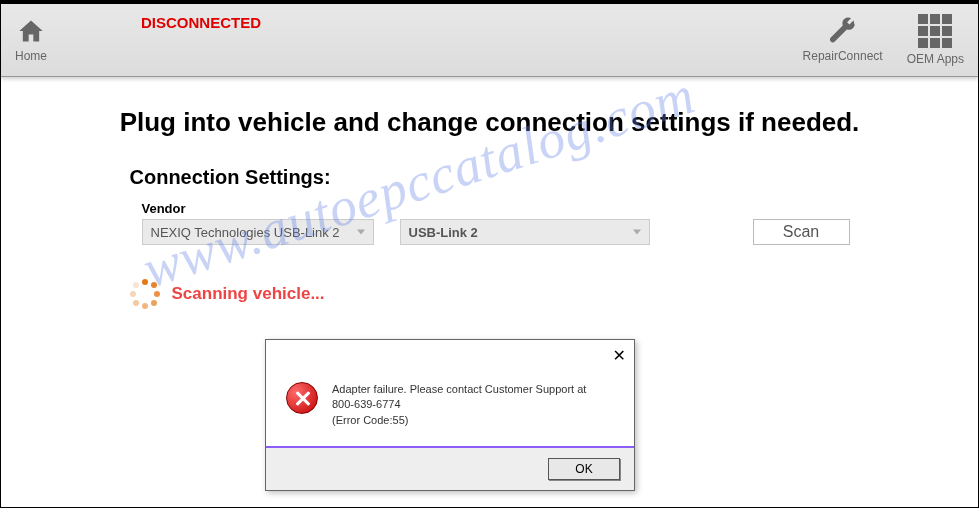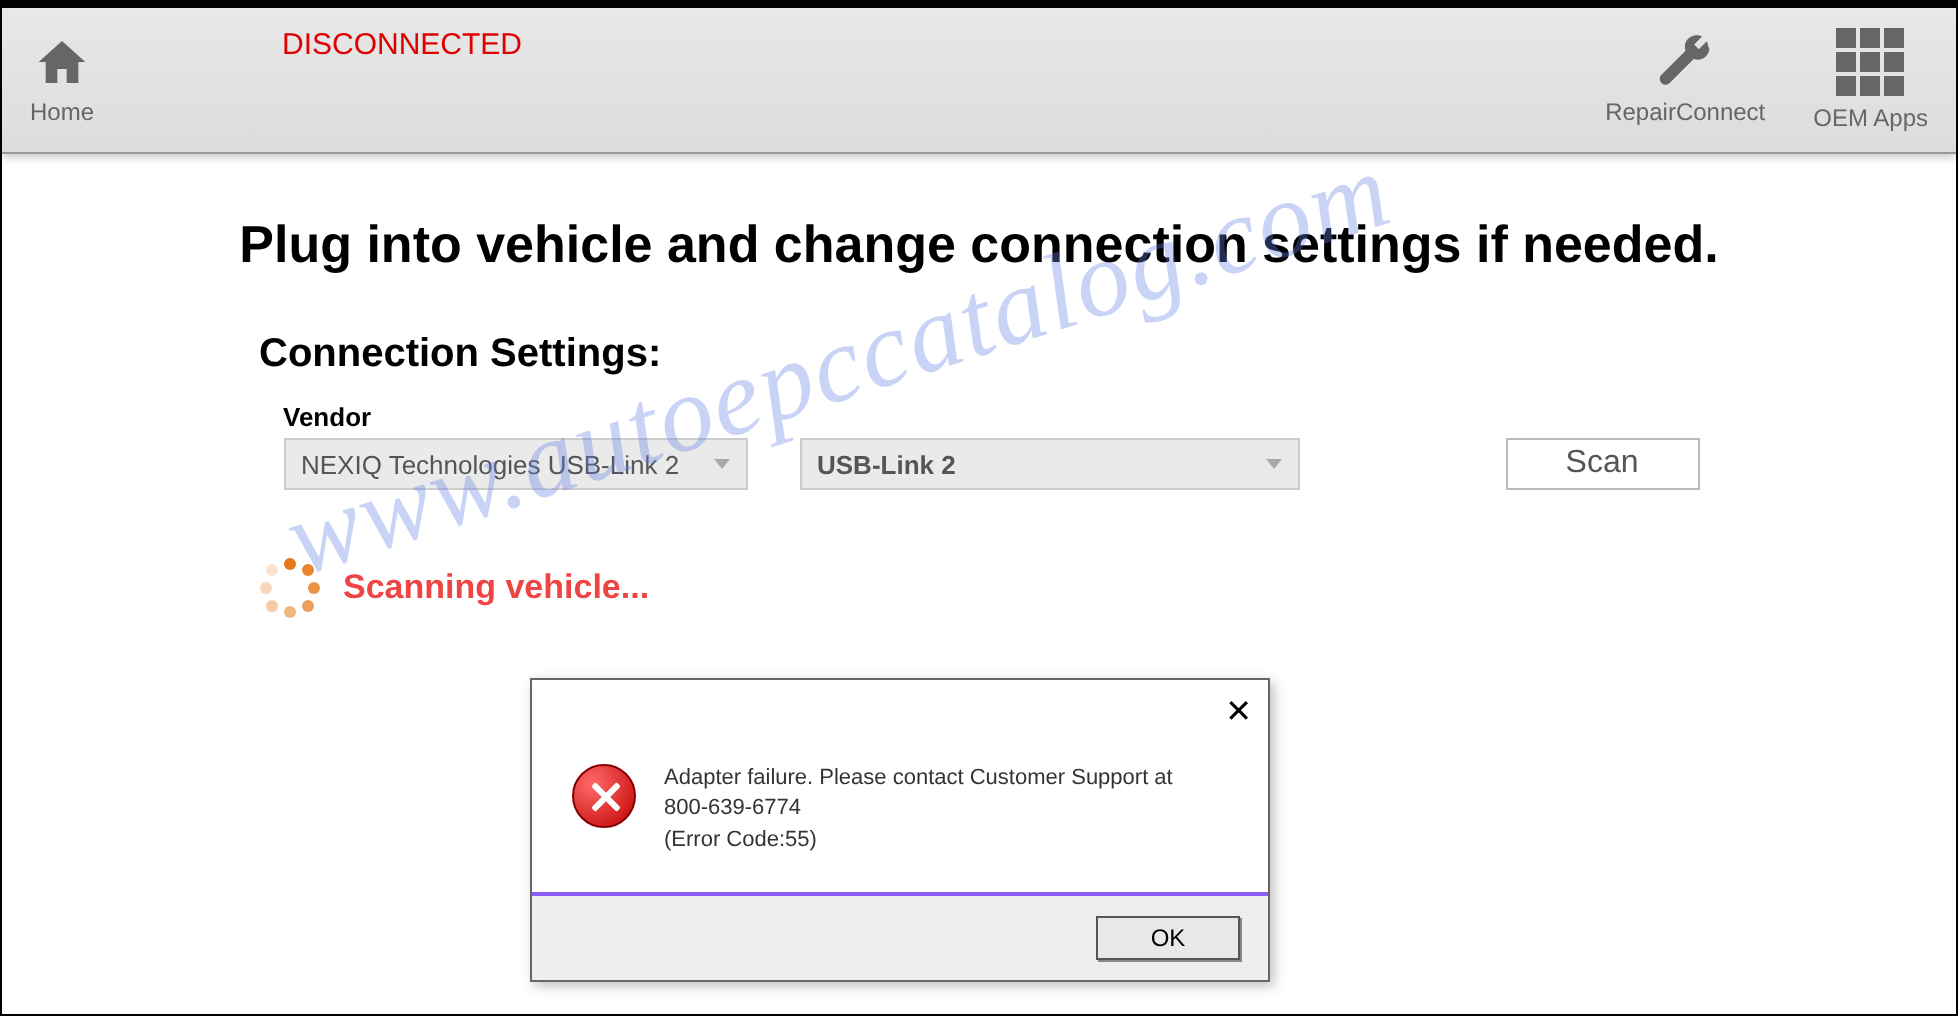--- a/index.html
+++ b/index.html
@@ -30,21 +30,21 @@
   cursor: pointer;
   color: #666;
   font-size: 12px;
   gap: 4px;
 }
 .home-btn { margin-right: 20px; }
 .header-spacer { flex: 1; }
 .repair-btn { margin-right: 24px; text-align: right; }
 .status-disconnected {
   color: #e00000;
-  font-weight: normal;
+  font-weight: bold;
   font-size: 15px;
   position: absolute;
   left: 140px;
   top: 10px;
 }
 .icon { fill: #666; }
 .grid-icon { display: grid; grid-template-columns: repeat(3, 10px); grid-template-rows: repeat(3, 10px); gap: 2px; }
 .grid-icon div { background: #666; width: 10px; height: 10px; }
 .main {
   padding: 30px 0 0 0;

